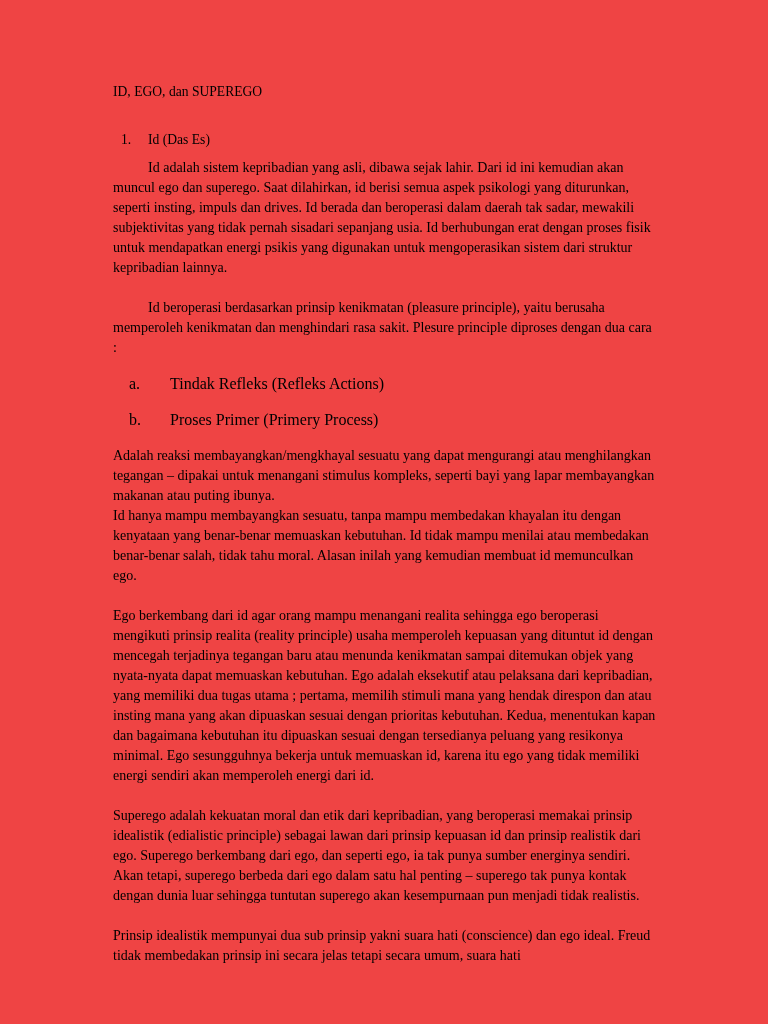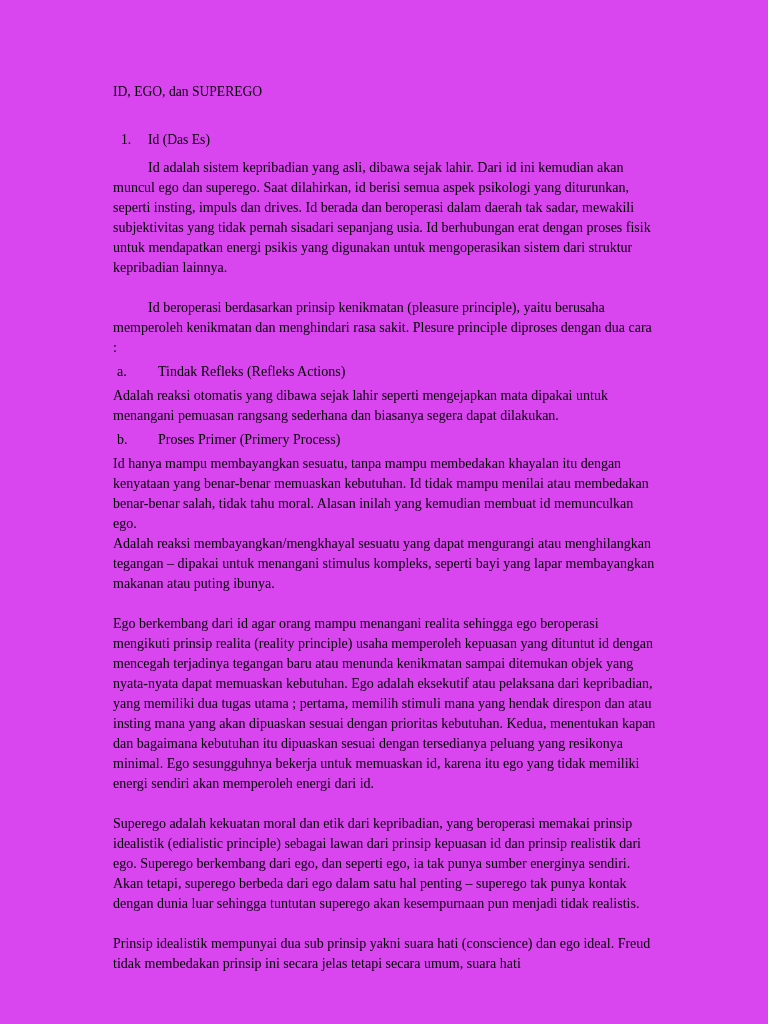--- a/index.html
+++ b/index.html
@@ -10,21 +10,21 @@
   }
   body {
     font-family: "Liberation Serif", "DejaVu Serif", serif;
     color: #000000;
     -webkit-font-smoothing: antialiased;
   }
   .page {
     position: relative;
     width: 768px;
     height: 1024px;
-    background: #d946ef;
+    background: #ef4444;
     overflow: hidden;
     box-sizing: border-box;
   }
   .doc-body {
     position: absolute;
     left: 113px;
     top: 82px;
     width: 545px;
   }
   .doc-title {
@@ -44,23 +44,23 @@
     line-height: 20px;
     margin: 8px;
     display: block;
     white-space: nowrap;
   }
   .num-heading .marker {
     display: inline-block;
     width: 27px;
   }
   .alpha-heading {
-    font-size: 14px;
+    font-size: 16px;
     line-height: 20px;
-    margin: 4px;
+    margin: 16px;
     display: block;
     white-space: nowrap;
   }
   .alpha-heading .marker {
     display: inline-block;
     width: 41px;
   }
   p.para {
     font-size: 14px;
     line-height: 20px;
@@ -86,27 +86,26 @@
     <div class="num-heading"><span class="marker">1.</span><span>Id (Das Es)</span></div>
 
     <p class="para indented">Id adalah sistem kepribadian yang asli, dibawa sejak lahir. Dari id ini kemudian akan muncul ego dan superego. Saat dilahirkan, id berisi semua aspek psikologi yang diturunkan, seperti insting, impuls dan drives. Id berada dan beroperasi dalam daerah tak sadar, mewakili subjektivitas yang tidak pernah sisadari sepanjang usia. Id berhubungan erat dengan proses fisik untuk mendapatkan energi psikis yang digunakan untuk mengoperasikan sistem dari struktur kepribadian lainnya.</p>
 
     <div class="spacer"></div>
 
     <p class="para indented">Id beroperasi berdasarkan prinsip kenikmatan (pleasure principle), yaitu berusaha memperoleh kenikmatan dan menghindari rasa sakit. Plesure principle diproses dengan dua cara :</p>
 
     <div class="alpha-heading"><span class="marker">a.</span><span>Tindak Refleks (Refleks Actions)</span></div>
 
-    <p class="para">Adalah reaksi otomatis yang dibawa sejak lahir seperti mengejapkan mata dipakai untuk menangani pemuasan rangsang sederhana dan biasanya segera dapat dilakukan.</p>
 
     <div class="alpha-heading"><span class="marker">b.</span><span>Proses Primer (Primery Process)</span></div>
 
+    <p class="para">Adalah reaksi membayangkan/mengkhayal sesuatu yang dapat mengurangi atau menghilangkan tegangan – dipakai untuk menangani stimulus kompleks, seperti bayi yang lapar membayangkan makanan atau puting ibunya.</p>
+
     <p class="para">Id hanya mampu membayangkan sesuatu, tanpa mampu membedakan khayalan itu dengan kenyataan yang benar-benar memuaskan kebutuhan. Id tidak mampu menilai atau membedakan benar-benar salah, tidak tahu moral. Alasan inilah yang kemudian membuat id memunculkan ego.</p>
-
-    <p class="para">Adalah reaksi membayangkan/mengkhayal sesuatu yang dapat mengurangi atau menghilangkan tegangan – dipakai untuk menangani stimulus kompleks, seperti bayi yang lapar membayangkan makanan atau puting ibunya.</p>
 
     <div class="spacer"></div>
 
 
     <p class="para">Ego berkembang dari id agar orang mampu menangani realita sehingga ego beroperasi mengikuti prinsip realita (reality principle) usaha memperoleh kepuasan yang dituntut id dengan mencegah terjadinya tegangan baru atau menunda kenikmatan sampai ditemukan objek yang nyata-nyata dapat memuaskan kebutuhan. Ego adalah eksekutif atau pelaksana dari kepribadian, yang memiliki dua tugas utama ; pertama, memilih stimuli mana yang hendak direspon dan atau insting mana yang akan dipuaskan sesuai dengan prioritas kebutuhan. Kedua, menentukan kapan dan bagaimana kebutuhan itu dipuaskan sesuai dengan tersedianya peluang yang resikonya minimal. Ego sesungguhnya bekerja untuk memuaskan id, karena itu ego yang tidak memiliki energi sendiri akan memperoleh energi dari id.</p>
 
     <div class="spacer"></div>
 
 
     <p class="para">Superego adalah kekuatan moral dan etik dari kepribadian, yang beroperasi memakai prinsip idealistik (edialistic principle) sebagai lawan dari prinsip kepuasan id dan prinsip realistik dari ego. Superego berkembang dari ego, dan seperti ego, ia tak punya sumber energinya sendiri. Akan tetapi, superego berbeda dari ego dalam satu hal penting – superego tak punya kontak dengan dunia luar sehingga tuntutan superego akan kesempurnaan pun menjadi tidak realistis.</p>

